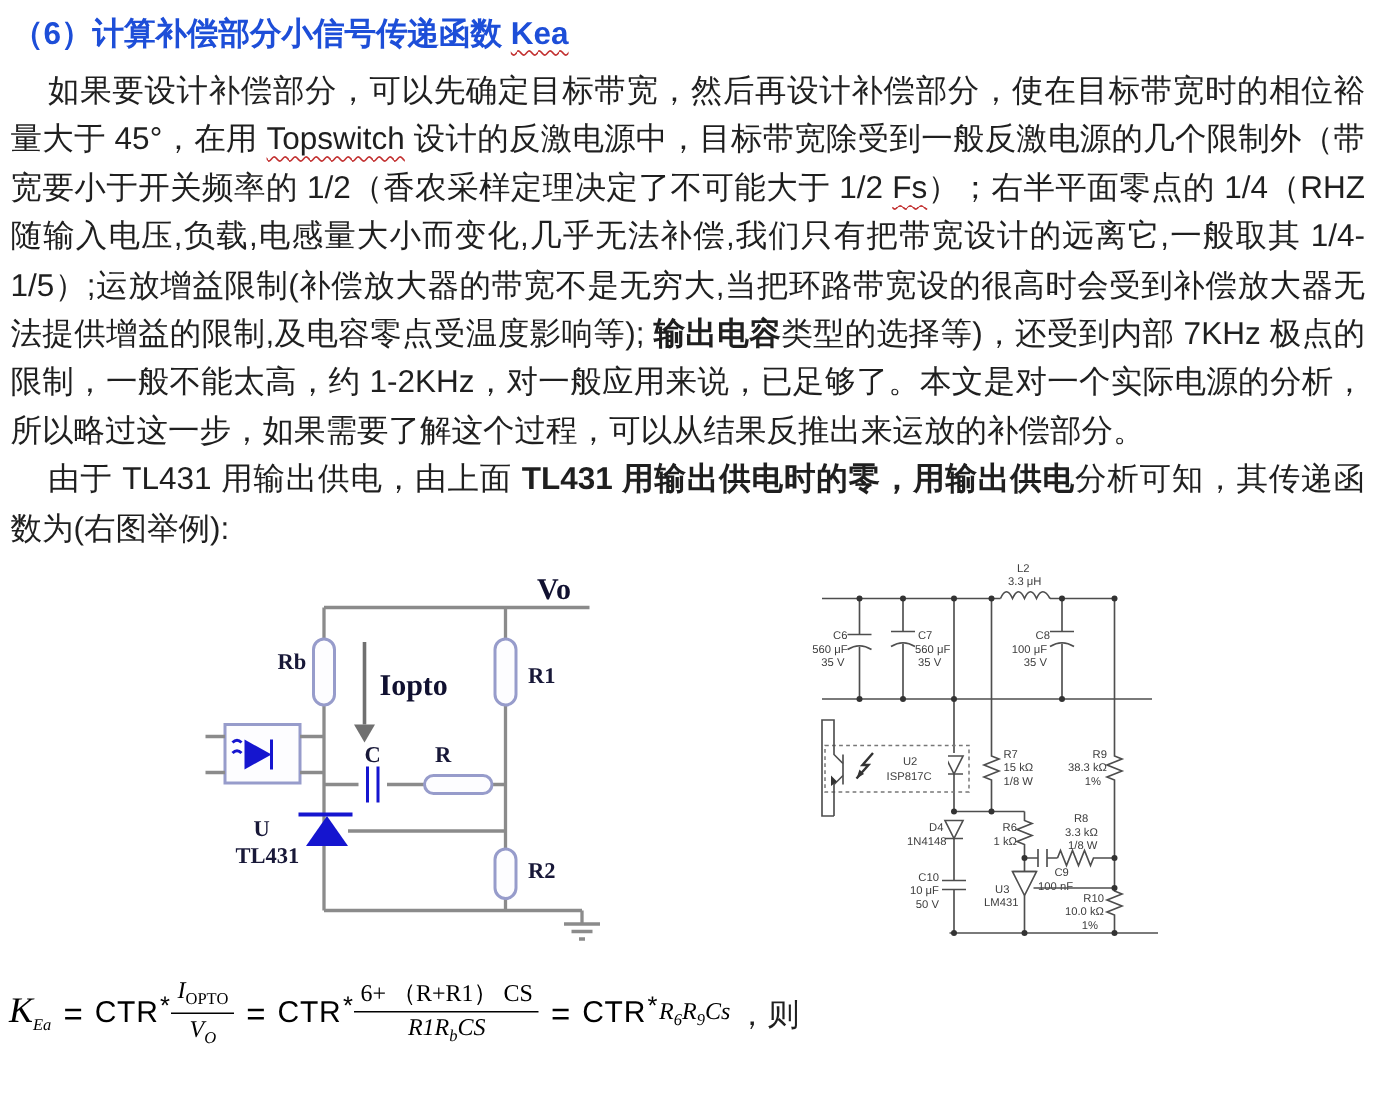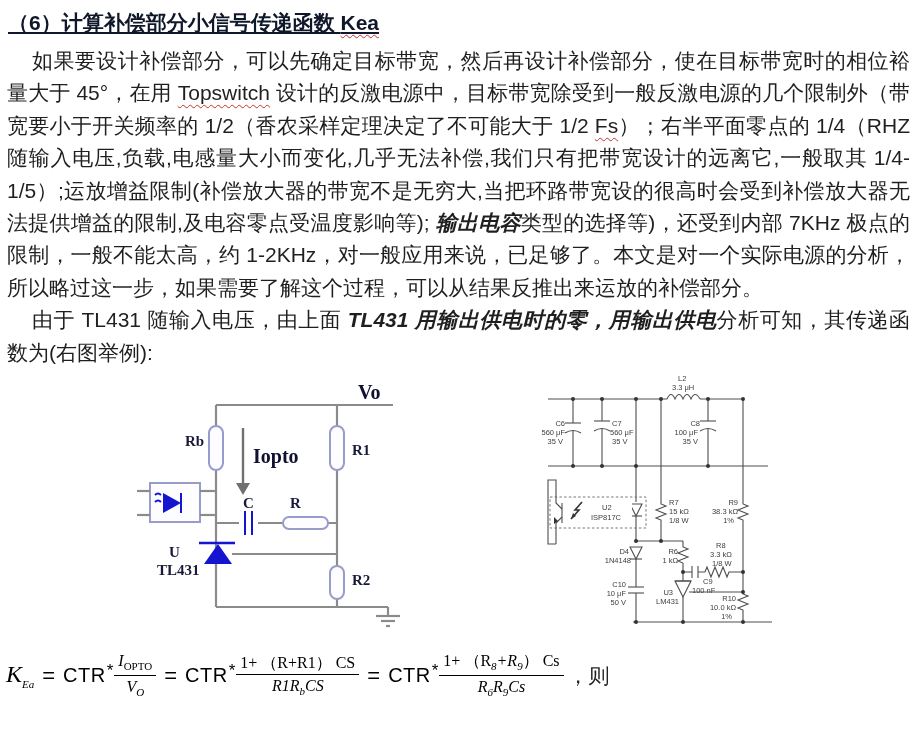--- a/index.html
+++ b/index.html
@@ -1,20 +1,20 @@
 <!DOCTYPE html>
 <html><head>
 <meta charset="utf-8">
 <style>
   html,body{margin:0;padding:0;background:#ffffff;}
   body{width:919px;height:741px;overflow:hidden;font-family:"Liberation Sans",sans-serif;color:#1f1f1f;}
-  .heading{margin:8px 8px 0 8px;font-size:21px;font-weight:bold;line-height:30px;color:#0f172a;text-decoration:underline;}
+  .heading{margin:8px 8px 0 8px;font-size:21px;font-weight:bold;line-height:30px;color:#1d4ed8;}
   .para{margin:7px 9px 0 7px;font-size:21px;line-height:32.4px;text-align:justify;text-indent:25px;}
   .para2{margin:0 9px 0 7px;font-size:21px;line-height:32.4px;text-align:justify;text-indent:25px;}
-  .bold{font-weight:bold;font-style:italic;}
+  .bold{font-weight:bold;}
   .wavy{text-decoration-line:underline;text-decoration-style:wavy;text-decoration-color:#c23030;text-decoration-thickness:1px;text-underline-offset:4px;}
   .circuits{position:relative;height:278px;}
   .leftfig{position:absolute;left:105px;top:2px;}
   .rightfig{position:absolute;left:532px;top:0px;}
   svg text{user-select:none;}
   .lw{stroke:#8b8b8b;stroke-width:2.2;fill:none;}
   .comp{stroke:#979ccb;stroke-width:2;fill:#fdfdff;}
   .blue{fill:#1515cf;stroke:none;}
   .bluln{stroke:#1515cf;stroke-width:2;fill:none;}
   .llab{font-family:"Liberation Serif",serif;font-weight:bold;fill:#181838;font-size:15px;}
@@ -36,21 +36,21 @@
   .frac i{font-style:italic;}
   .ftail{font-family:"Liberation Sans",sans-serif;font-size:21px;margin-left:4px;color:#1f1f1f;}
 </style>
 </head>
 <body>
 
 <div class="heading"><span>（6）计算补偿部分小信号传递函数 </span><span class="wavy">Kea</span></div>
 
 <div class="para"><span>如果要设计补偿部分，可以先确定目标带宽，然后再设计补偿部分，使在目标带宽时的相位裕量大于 45°，在用 </span><span class="wavy">Topswitch</span><span> 设计的反激电源中，目标带宽除受到一般反激电源的几个限制外（带宽要小于开关频率的 1/2（香农采样定理决定了不可能大于 1/2 </span><span class="wavy">Fs</span><span>）；右半平面零点的 1/4（RHZ 随输入电压,负载,电感量大小而变化,几乎无法补偿,我们只有把带宽设计的远离它,一般取其 1/4-1/5）;运放增益限制(补偿放大器的带宽不是无穷大,当把环路带宽设的很高时会受到补偿放大器无法提供增益的限制,及电容零点受温度影响等); </span><span class="bold">输出电容</span><span>类型的选择等)，还受到内部 7KHz 极点的限制，一般不能太高，约 1-2KHz，对一般应用来说，已足够了。本文是对一个实际电源的分析，所以略过这一步，如果需要了解这个过程，可以从结果反推出来运放的补偿部分。</span></div>
 
-<div class="para2"><span>由于 TL431 随输入电压，由上面 </span><span class="bold">TL431 用输出供电时的零，用输出供电</span><span>分析可知，其传递函数为(右图举例):</span></div>
+<div class="para2"><span>由于 TL431 用输出供电，由上面 </span><span class="bold">TL431 用输出供电时的零，用输出供电</span><span>分析可知，其传递函数为(右图举例):</span></div>
 
 <div class="circuits">
 
   <svg class="leftfig" width="340" height="276" viewBox="0 0 340 276">
 
     <path class="lw" d="M111,34 H288"></path>
     <path class="lw" d="M111,34 V236"></path>
     <path class="lw" d="M232,34 V236"></path>
     <path class="lw" d="M111,152 H232"></path>
     <path class="lw" d="M127,183 H232"></path>
@@ -268,24 +268,23 @@
   <span class="fctr">CTR</span>
     <span class="fstar">*</span>
   <span class="frac">
     <span class="num"><i>I</i><sub>OPTO</sub></span>
     <span class="den"><i>V</i><sub>O</sub></span>
   </span>
   <span class="feq">=</span>
   <span class="fctr">CTR</span>
     <span class="fstar">*</span>
   <span class="frac">
-    <span class="num" style="font-style:normal;"><span>1+ （R+R1） CS</span></span>
+    <span class="num" style="font-style:normal;"><span>6+ （R+R1） CS</span></span>
     <span class="den"><i>R1R</i><sub>b</sub><i>CS</i></span>
   </span>
   <span class="feq">=</span>
   <span class="fctr">CTR</span>
     <span class="fstar">*</span>
   <span class="frac">
-    <span class="num" style="font-style:normal;"><span>1+ （R</span><i><sub>8</sub></i><i>+R</i><i><sub>9</sub></i><span>） Cs</span></span>
     <span class="den"><i>R</i><sub>6</sub><i>R</i><sub>9</sub><i>Cs</i></span>
   </span>
   <span class="ftail">，则</span>
 </div>
 
 </body></html>

